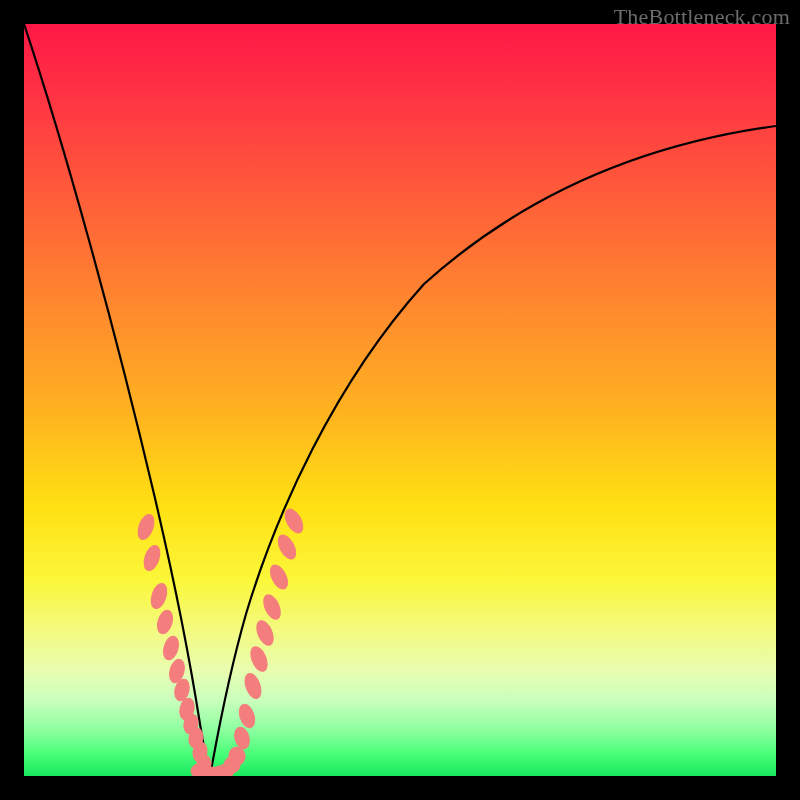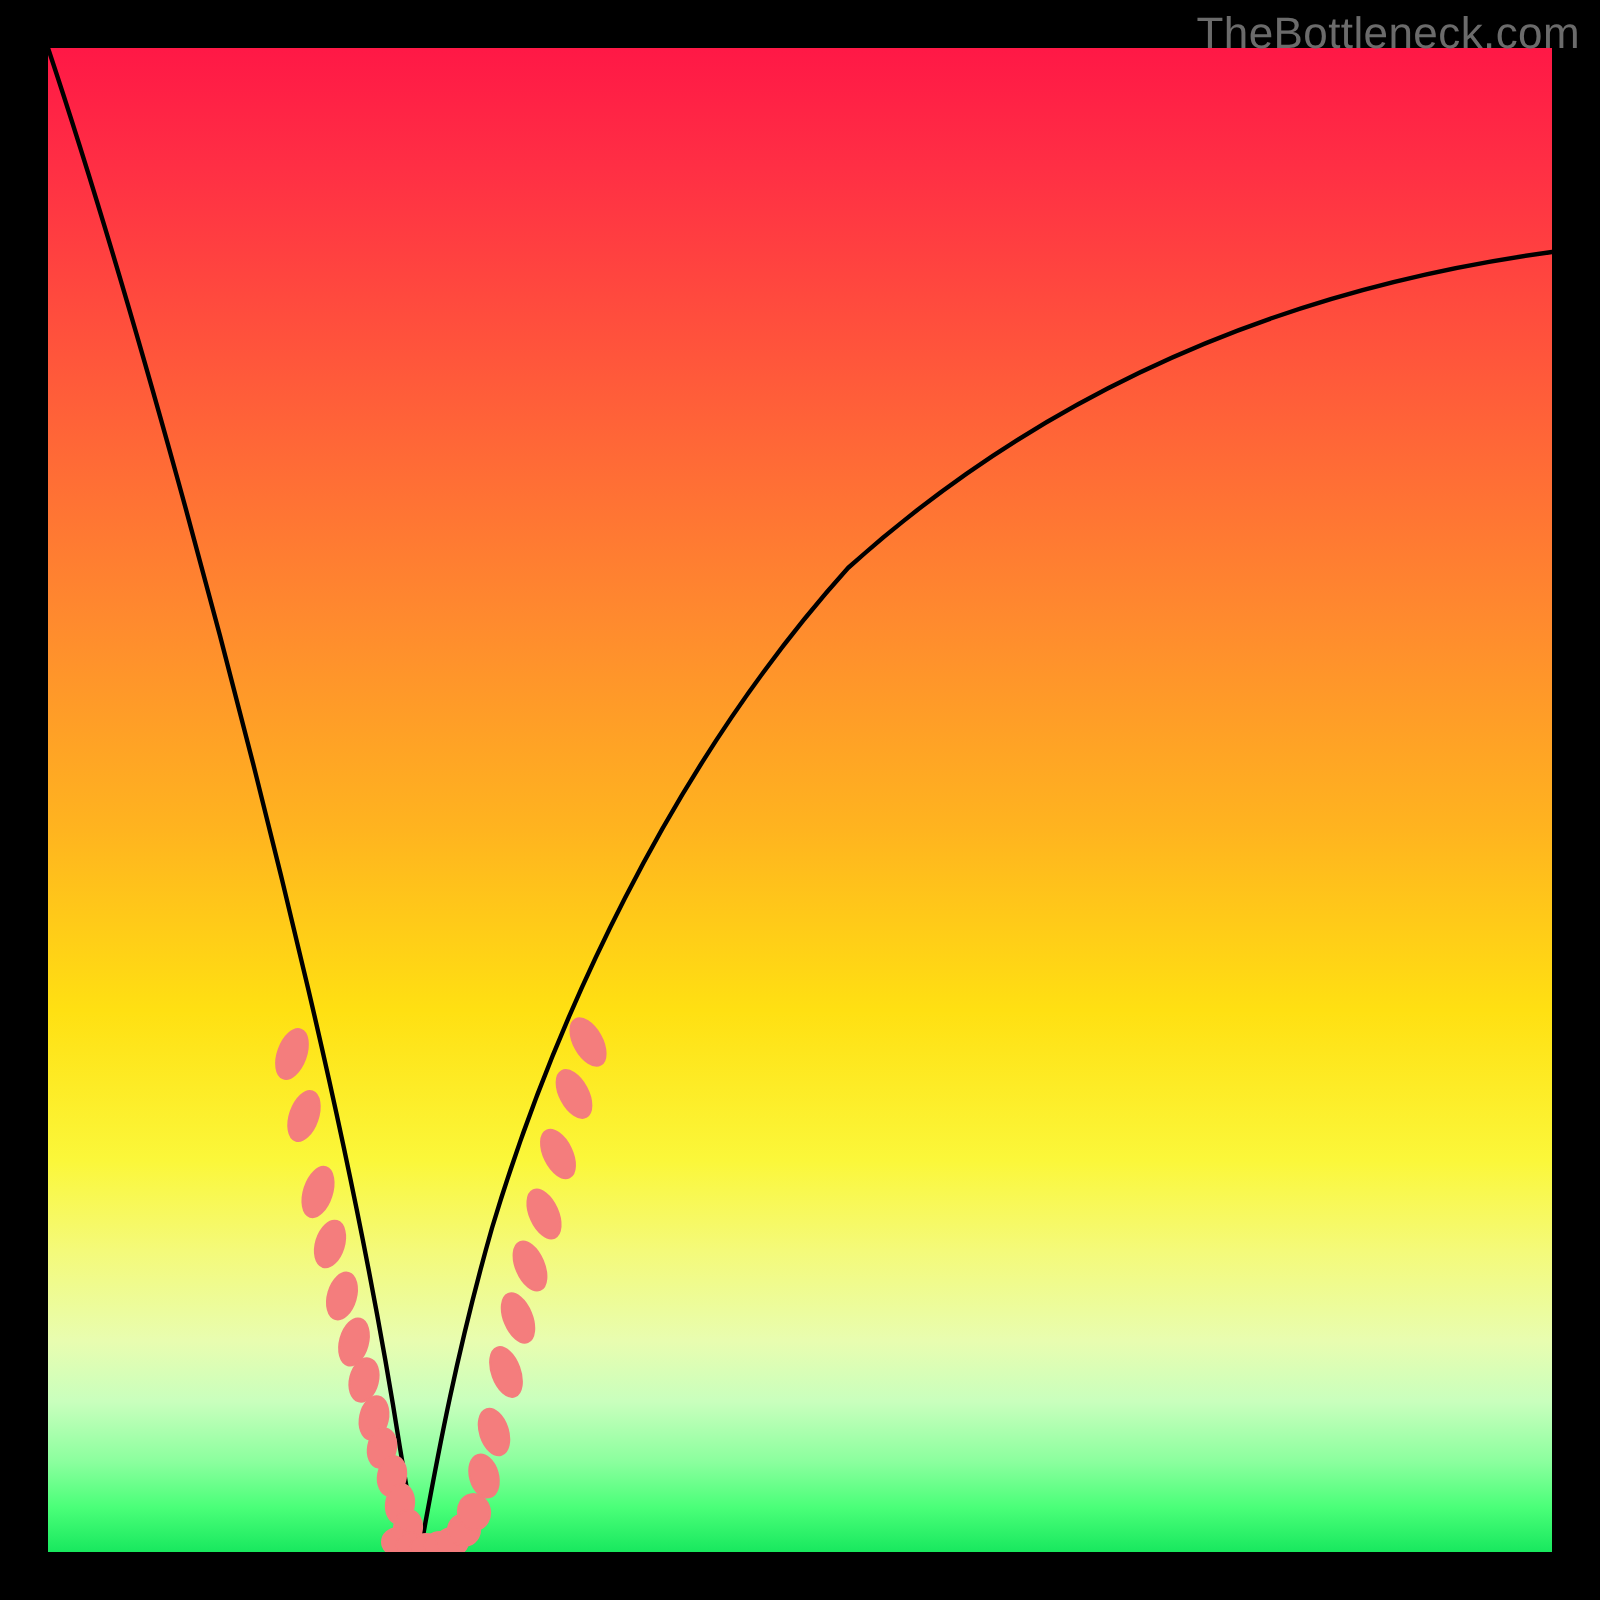--- a/index.html
+++ b/index.html
@@ -43,20 +43,21 @@
   }
   .watermark {
     position: absolute;
     top: 4px;
     right: 10px;
     color: #6b6b6b;
     font-size: 22px;
     letter-spacing: 0.2px;
     font-weight: 400;
     user-select: none;
+    font-family: Liberation Serif, serif;
   }
   svg.curves {
     position: absolute;
     left: 0;
     top: 0;
     width: 752px;
     height: 752px;
   }
 </style>
 </head>

